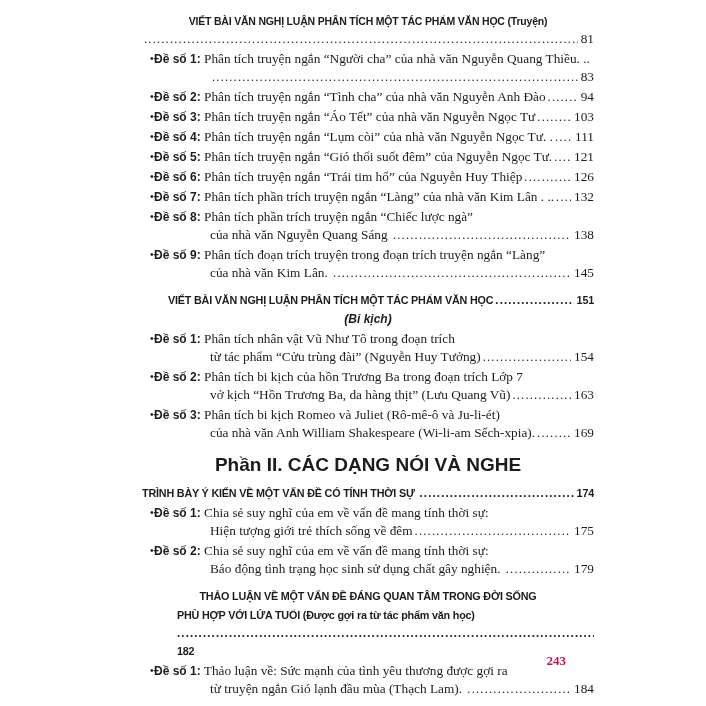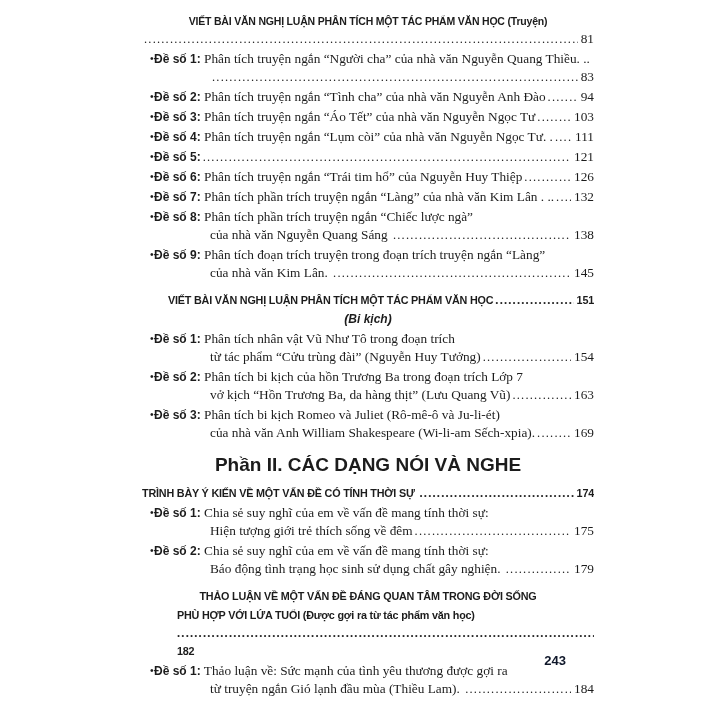--- a/index.html
+++ b/index.html
@@ -41,21 +41,21 @@
   .leader{
     flex:1 1 auto;min-width:6px;overflow:hidden;margin:0 3px 0 2px;
   }
   .leader::after{
     content:"..........................................................................................................................................................................";
     letter-spacing:1.2px;font-size:12.5px;color:#242424;font-family:"Liberation Serif", serif;font-style:normal;
   }
   .pg{flex:none;}
   .folio{
     position:absolute;top:653px;right:140px;
-    font-family:Liberation Sans, sans-serif;font-weight:bold;font-size:13px;color:#0f172a;
+    font-family:Liberation Serif, serif;font-weight:bold;font-size:13px;color:#be185d;
   }
 </style>
 </head>
 <body>
 
 <div class="page">
   <div class="content">
       <div class="line heading center">
         <span class="">VIẾT BÀI VĂN NGHỊ LUẬN PHÂN TÍCH MỘT TÁC PHẨM VĂN HỌC </span>
         <span class="it">(Truyện)</span>
@@ -90,20 +90,21 @@
       <div class="line item">
         <span class="bullet">•</span>
         <span class="lbl ">Đề số 4:</span>
         <span class=""> Phân tích truyện ngắn “Lụm còi” của nhà văn Nguyễn Ngọc Tư. .</span>
         <span class="leader"></span>
         <span class="pg">111</span>
       </div>
       <div class="line item">
         <span class="bullet">•</span>
         <span class="lbl ">Đề số 5:</span>
+        <span class=""> Phân tích truyện ngắn “Gió thổi suốt đêm” của Nguyễn Ngọc Tư.</span>
         <span class="leader"></span>
         <span class="pg">121</span>
       </div>
       <div class="line item">
         <span class="bullet">•</span>
         <span class="lbl ">Đề số 6:</span>
         <span class=""> Phân tích truyện ngắn “Trái tim hổ” của Nguyễn Huy Thiệp</span>
         <span class="leader"></span>
         <span class="pg">126</span>
       </div>
@@ -210,19 +211,19 @@
         <span class="pg">182</span>
       </div>
       <div class="line item">
         <span class="bullet">•</span>
         <span class="lbl ">Đề số 1:</span>
         <span class=""> Thảo luận về: Sức mạnh của tình yêu thương được gợi ra</span>
       </div>
       <div class="line cont">
         <span class="">từ truyện ngắn </span>
         <span class="it">Gió lạnh đầu mùa</span>
-        <span class=""> (Thiều Lam). </span>
+        <span class=""> (Thạch Lam). </span>
         <span class="leader"></span>
         <span class="pg">184</span>
       </div>
     </div>
   <div class="folio">243</div>
 </div>
 
 </body></html>

